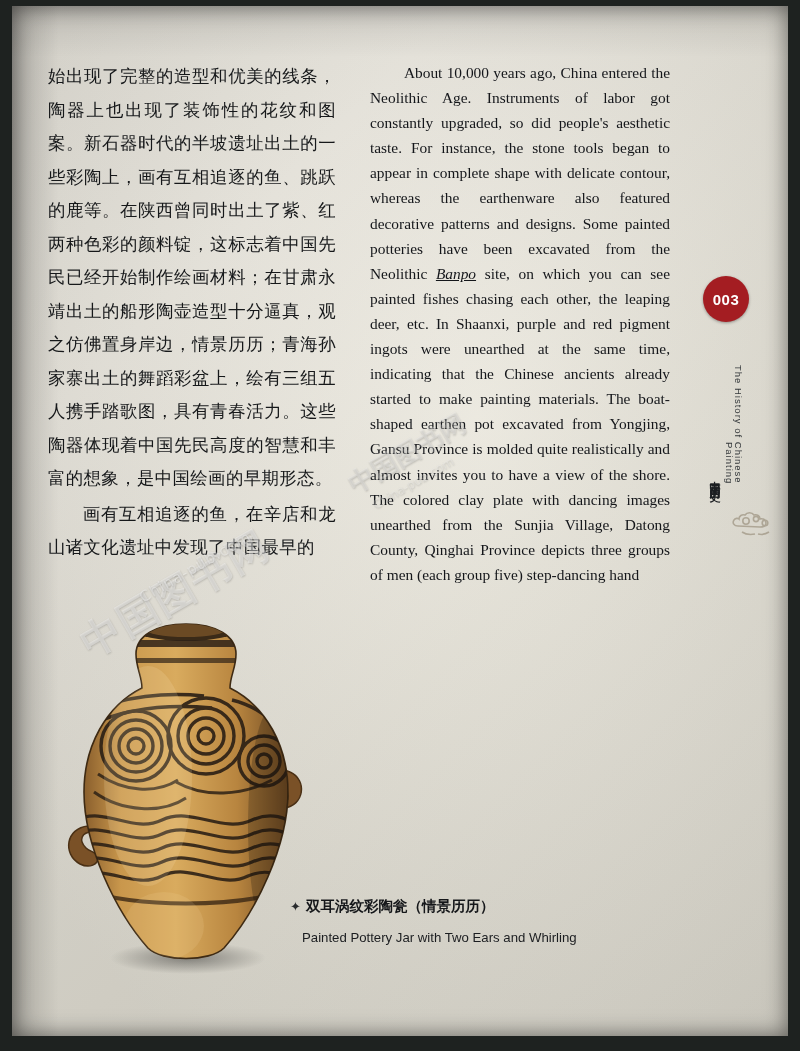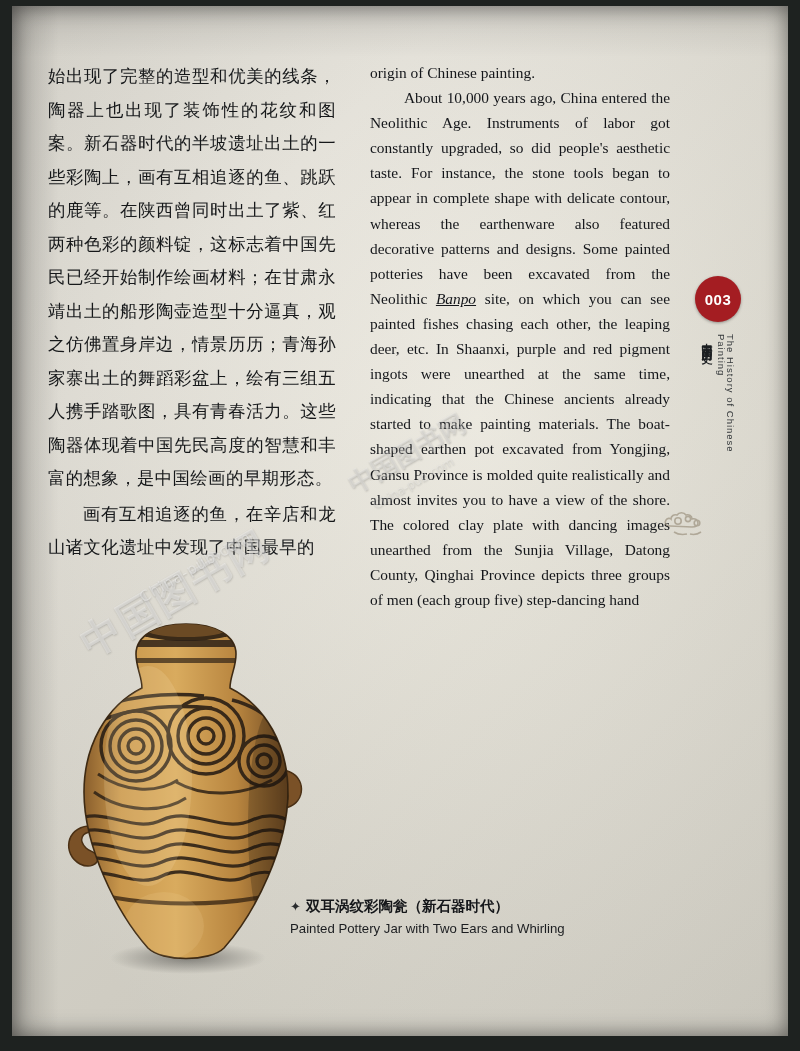--- a/index.html
+++ b/index.html
@@ -86,25 +86,25 @@
     margin: 0;
   }
   .en-p.indent {
     text-indent: 2.2em;
   }
   .en-p i { font-style: italic; text-decoration: underline; }
 
   
   .rail {
     position: absolute;
-    right: 12px;
+    right: 4px;
     top: 270px;
     width: 116px;
     z-index: 4;
-    text-align: left;
+    text-align: right;
   }
   .page-badge {
     width: 46px;
     height: 46px;
     border-radius: 50%;
     background: #a41d22;
     color: #ffffff;
     font-family: "Liberation Sans", sans-serif;
     font-size: 15px;
     font-weight: bold;
@@ -175,21 +175,21 @@
   .caption-bullet {
     color: #2a2c2e;
     font-size: 13px;
     margin-right: 5px;
   }
   .caption-en {
     font-family: "Liberation Sans", sans-serif;
     font-size: 13.2px;
     color: #1b1d20;
     line-height: 17.5px;
-    margin: 0;
+    margin: 12px;
   }
 
   
   .wm {
     position: absolute;
     z-index: 6;
     pointer-events: none;
     color: rgba(250,250,250,0.42);
     font-family: "DejaVu Sans", sans-serif;
     white-space: nowrap;
@@ -231,21 +231,20 @@
 
 <div id="page">
   <div class="paper">
 
     <div class="col-left">
       <p class="zh-p">始出现了完整的造型和优美的线条，陶器上也出现了装饰性的花纹和图案。新石器时代的半坡遗址出土的一些彩陶上，画有互相追逐的鱼、跳跃的鹿等。在陕西曾同时出土了紫、红两种色彩的颜料锭，这标志着中国先民已经开始制作绘画材料；在甘肃永靖出土的船形陶壶造型十分逼真，观之仿佛置身岸边，情景历历；青海孙家寨出土的舞蹈彩盆上，绘有三组五人携手踏歌图，具有青春活力。这些陶器体现着中国先民高度的智慧和丰富的想象，是中国绘画的早期形态。</p>
       <p class="zh-p indent">画有互相追逐的鱼，在辛店和龙山诸文化遗址中发现了中国最早的</p>
     </div>
 
     <div class="col-right">
-      <p class="en-p">origin of Chinese painting.</p>
       <p class="en-p indent"><span>About 10,000 years ago, China entered the Neolithic Age. Instruments of labor got constantly upgraded, so did people's aesthetic taste. For instance, the stone tools began to appear in complete shape with delicate contour, whereas the earthenware also featured decorative patterns and designs. Some painted potteries have been excavated from the Neolithic </span><i>Banpo</i><span> site, on which you can see painted fishes chasing each other, the leaping deer, etc. In Shaanxi, purple and red pigment ingots were unearthed at the same time, indicating that the Chinese ancients already started to make painting materials. The boat-shaped earthen pot excavated from Yongjing, Gansu Province is molded quite realistically and almost invites you to have a view of the shore. The colored clay plate with dancing images unearthed from the Sunjia Village, Datong County, Qinghai Province depicts three groups of men (each group five) step-dancing hand</span></p>
     </div>
 
     <div class="rail">
       <div class="page-badge">003</div>
       <div class="rail-vertical">
         <div class="v-text">The History of Chinese Painting</div>
         <div class="v-text-zh">中国画的历史</div>
       </div>
       <div class="rail-ornament">
@@ -355,21 +354,21 @@
           <path d="M48 294 C100 312 200 312 252 294" fill="none" stroke="#3a2714" stroke-width="4" opacity="0.8"></path>
 
           <ellipse cx="112" cy="180" rx="44" ry="110" fill="rgba(255,235,190,0.16)"></ellipse>
           <ellipse cx="238" cy="230" rx="26" ry="120" fill="rgba(0,0,0,0.20)"></ellipse>
           <ellipse cx="128" cy="330" rx="40" ry="34" fill="rgba(255,230,180,0.12)"></ellipse>
         </g>
       </svg>
     </div>
 
     <div class="caption">
-      <p class="caption-zh"><span class="caption-bullet">✦</span><span>双耳涡纹彩陶瓮（新石器时代）</span></p>
+      <p class="caption-zh"><span class="caption-bullet">✦</span><span>双耳涡纹彩陶瓮（情景历历）</span></p>
       <p class="caption-en">Painted Pottery Jar with Two Ears and Whirling</p>
     </div>
 
     <div class="wm wm-main">中国图书网</div>
     <div class="wm wm-sub">China-pub.com</div>
     <div class="wm wm-right">中国图书网</div>
     <div class="wm wm-right2">China-pub.com</div>
 
   </div>
 </div>

